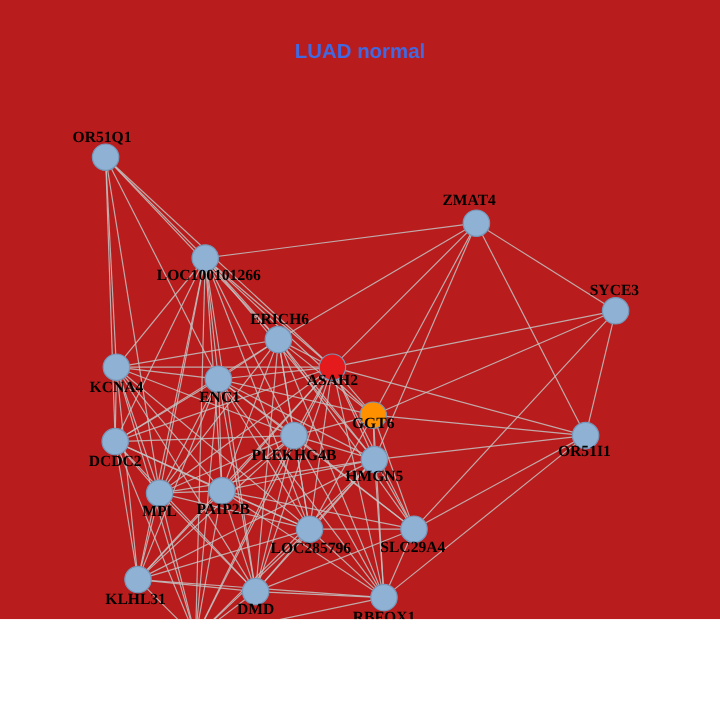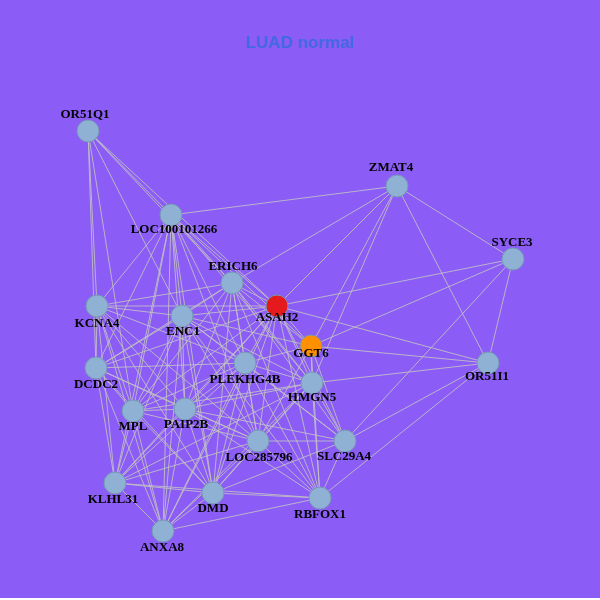--- a/index.html
+++ b/index.html
@@ -3,22 +3,22 @@
 <meta charset="utf-8">
 <style>
   html, body {
     margin: 0;
     padding: 0;
     background: #ffffff;
   }
   #canvas-wrap {
     position: relative;
     width: 600px;
-    height: 598px;
-    background: #8b5cf6;
+    height: 516px;
+    background: #b91c1c;
     overflow: hidden;
     font-family: "Liberation Sans", sans-serif;
   }
   svg { display: block; }
   .plot-title {
     font-family: "Liberation Sans", sans-serif;
     font-size: 17px;
     font-weight: bold;
     text-anchor: middle;
   }

